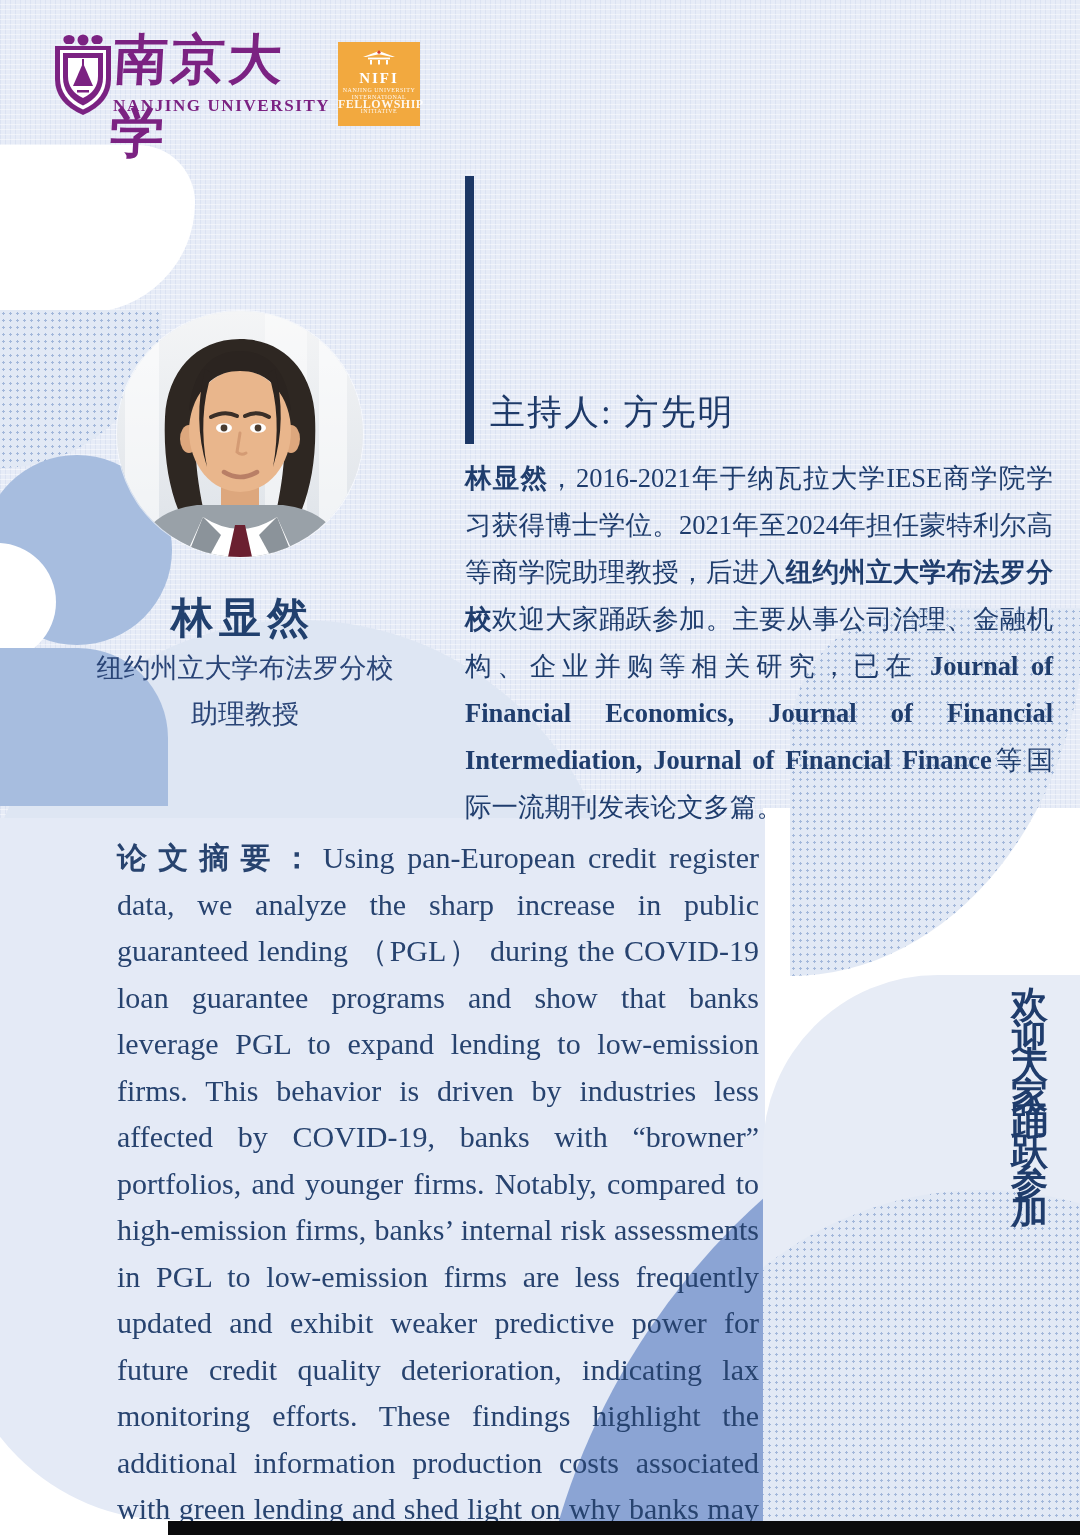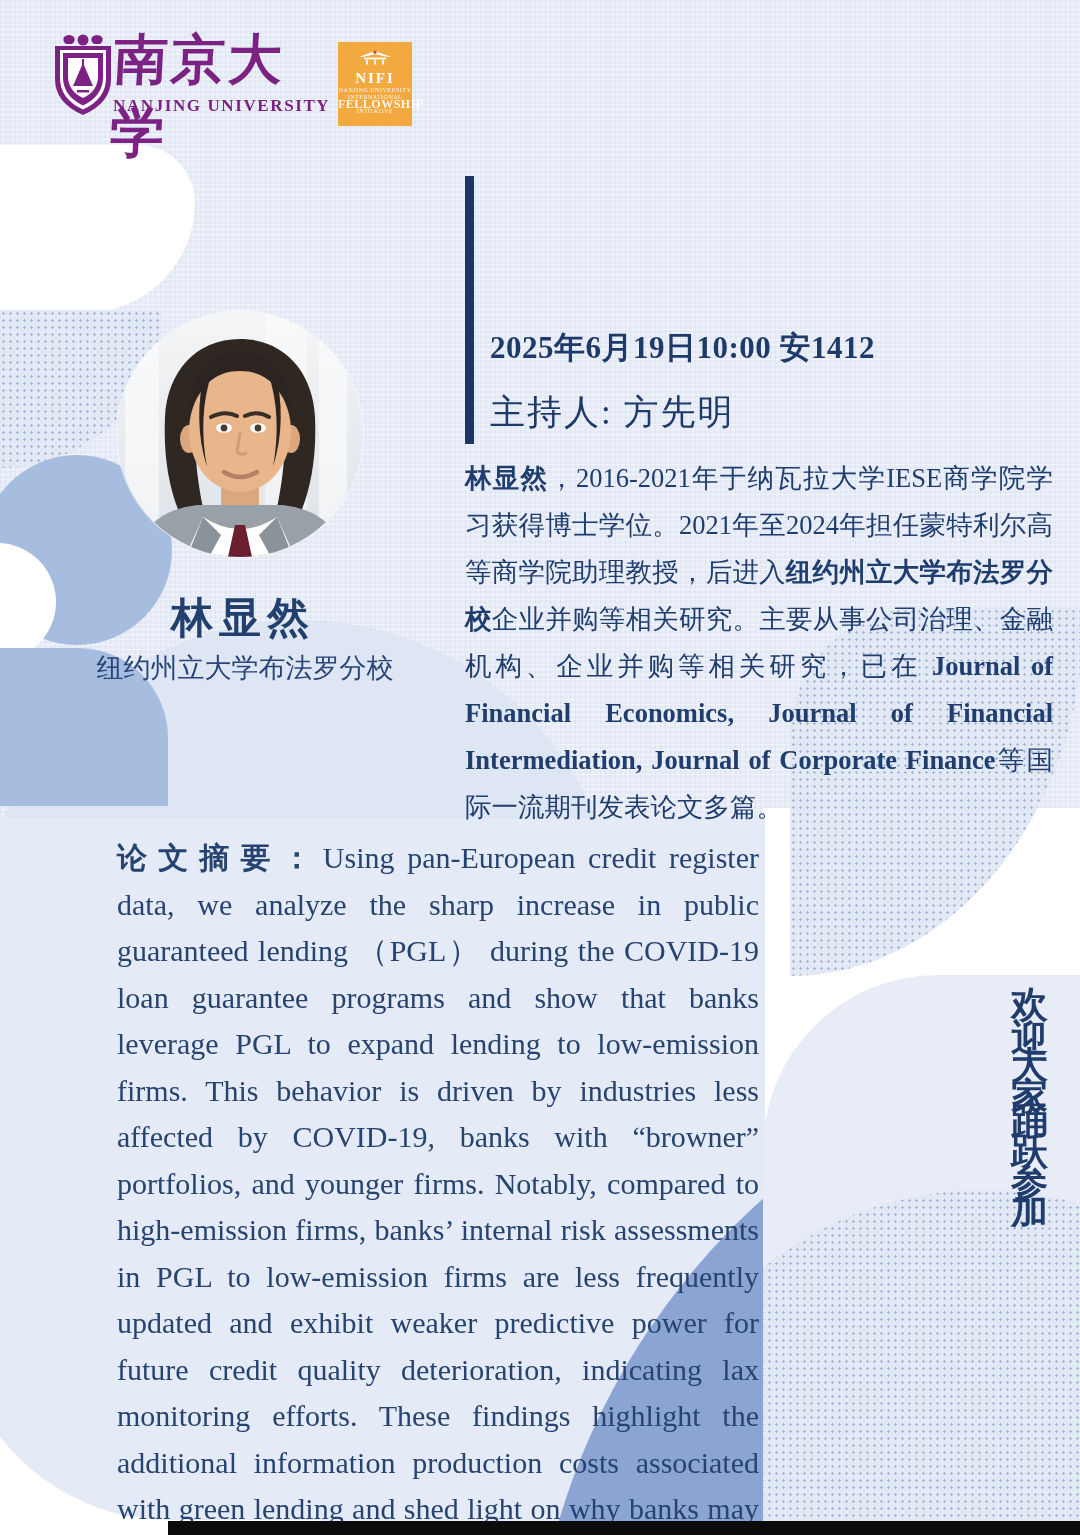--- a/index.html
+++ b/index.html
@@ -31,21 +31,21 @@
   .base-white-bl{left:0;top:1300px;width:320px;height:235px;background:#fff;}
   .panel-abstract{left:-45px;top:818px;width:810px;height:702px;background:#e4eaf6;border-radius:0 0 0 215px;}
   .dec-dark-circle{left:530px;top:1020px;width:1400px;height:1400px;border-radius:50%;background:#8ba4d4;}
   .panel-right{left:763px;top:975px;width:317px;height:548px;background:#e7ecf6;border-radius:175px 0 0 0;overflow:hidden;}
   .panel-right .panel-dots{position:absolute;left:-130px;top:215px;width:700px;height:700px;border-radius:50%;}
   .black-bar{left:168px;top:1521px;width:912px;height:14px;background:#0b0b0c;}
   
   .logo-seal{left:52px;top:33px;width:62px;height:84px;}
   .logo-cn{left:112px;top:24px;width:200px;font-size:54px;font-weight:900;color:#7b2282;letter-spacing:3px;transform:skewX(-3deg);}
   .logo-en{left:113px;top:96px;font-size:17px;font-weight:700;color:#7b2282;letter-spacing:1.6px;}
-  .logo-nifi{left:338px;top:42px;width:74px;height:84px;background:#f2a93f;text-align:center;color:#fff;}
+  .logo-nifi{left:338px;top:42px;width:82px;height:84px;background:#f2a93f;text-align:center;color:#fff;}
   .nifi-mark{font-size:15px;font-weight:700;letter-spacing:2px;margin-top:1px;}
   .nifi-line{font-size:6px;line-height:7px;color:rgba(255,255,255,.9);letter-spacing:.5px;}
   .nifi-line.b{font-weight:700;font-size:12px;}
   
   .title-bar{left:465px;top:176px;width:9px;height:268px;background:#1c3765;}
   .talk-title{left:488px;top:175px;width:553px;font-size:37px;font-weight:700;color:#1e3a69;line-height:1.42;text-align:justify;}
   .talk-datetime{left:490px;top:327px;font-size:31px;color:#1e3a69;font-weight:600;letter-spacing:.5px;}
   .talk-host{left:490px;top:389px;font-size:35px;color:#1e3a69;font-weight:400;letter-spacing:2px;}
   
   .photo{left:117px;top:311px;width:246px;height:246px;border-radius:50%;overflow:hidden;box-shadow:0 0 0 1px rgba(255,255,255,.6);}
@@ -110,21 +110,20 @@
       </svg>
     </div>
     <div class="nifi-mark serif">NIFI</div>
     <div class="nifi-line">NANJING UNIVERSITY</div>
     <div class="nifi-line">INTERNATIONAL</div>
     <div class="nifi-line b">FELLOWSHIP</div>
     <div class="nifi-line">INITIATIVE</div>
   </div>
 
   <div class="abs z6 title-bar"></div>
-  <div class="abs z6 talk-datetime serif">2025年6月19日10:00  安1412</div>
   <div class="abs z6 talk-host serif">主持人: 方先明</div>
 
   <div class="abs z6 photo">
     <svg width="246" height="246" viewBox="0 0 246 246">
       <defs>
         <linearGradient id="pg" x1="0" y1="0" x2="0" y2="1">
           <stop offset="0" stop-color="#f4f5f6"></stop>
             <stop offset="1" stop-color="#dde2e8"></stop>
         </linearGradient>
       </defs>
@@ -151,22 +150,23 @@
       <circle cx="107" cy="117" r="3.4" fill="#4a3c30"></circle>
       <ellipse cx="141" cy="117" rx="8" ry="4.8" fill="#fff"></ellipse>
       <circle cx="141" cy="117" r="3.4" fill="#4a3c30"></circle>
       <path d="M123,122 L120,141 Q124,145 129,142" stroke="#d49b74" stroke-width="3" fill="none" stroke-linecap="round"></path>
       <path d="M107,161 Q123,171 140,161" stroke="#b97f66" stroke-width="4.5" fill="none" stroke-linecap="round"></path>
     </svg>
   </div>
 
   <div class="abs z6 speaker-name serif">林显然</div>
   <div class="abs z6 speaker-affiliation serif">纽约州立大学布法罗分校</div>
+  <div class="abs z6 speaker-title serif">助理教授</div>
 
-  <div class="abs z6 bio serif"><b>林显然</b><span>，2016-2021年于纳瓦拉大学IESE商学院学习获得博士学位。2021年至2024年担任蒙特利尔高等商学院助理教授，后进入</span><b>纽约州立大学布法罗分校</b><span>企业并购等相关研究。</span><span>主要从事公司治理、金融机构、企业并购等相关研究，已在 </span><b>Journal of Financial Economics</b><b>, </b><b>Journal of Financial Intermediation</b><b>, </b><b>Journal of Corporate Finance</b><span>等国际一流期刊发表论文多篇。</span></div>
+  <div class="abs z6 bio serif"><b>林显然</b><span>，2016-2021年于纳瓦拉大学IESE商学院学习获得博士学位。2021年至2024年担任蒙特利尔高等商学院助理教授，后进入</span><b>纽约州立大学布法罗分校</b><span>欢迎大家踊跃参加。</span><span>主要从事公司治理、金融机构、企业并购等相关研究，已在 </span><b>Journal of Financial Economics</b><b>, </b><b>Journal of Financial Intermediation</b><b>, </b><b>Journal of Financial Finance</b><span>等国际一流期刊发表论文多篇。</span></div>
 
   <div class="abs abstract serif"><span class="lbl">论文摘要：</span><span>Using pan-European credit register data, we analyze the sharp increase in public guaranteed lending （PGL） during the COVID-19 loan guarantee programs and show that banks leverage PGL to expand lending to low-emission firms. This behavior is driven by industries less affected by COVID-19, banks with “browner” portfolios, and younger firms. Notably, compared to high-emission firms, banks’ internal risk assessments in PGL to low-emission firms are less frequently updated and exhibit weaker predictive power for future credit quality deterioration, indicating lax monitoring efforts. These findings highlight the additional information production costs associated with green lending and shed light on why banks may be slow to transition to greener portfolios.</span></div>
 
   <div class="abs welcome serif">欢迎大家踊跃参加</div>
 
   <div class="abs z10 black-bar"></div>
 
 </div>
 
 </body></html>

